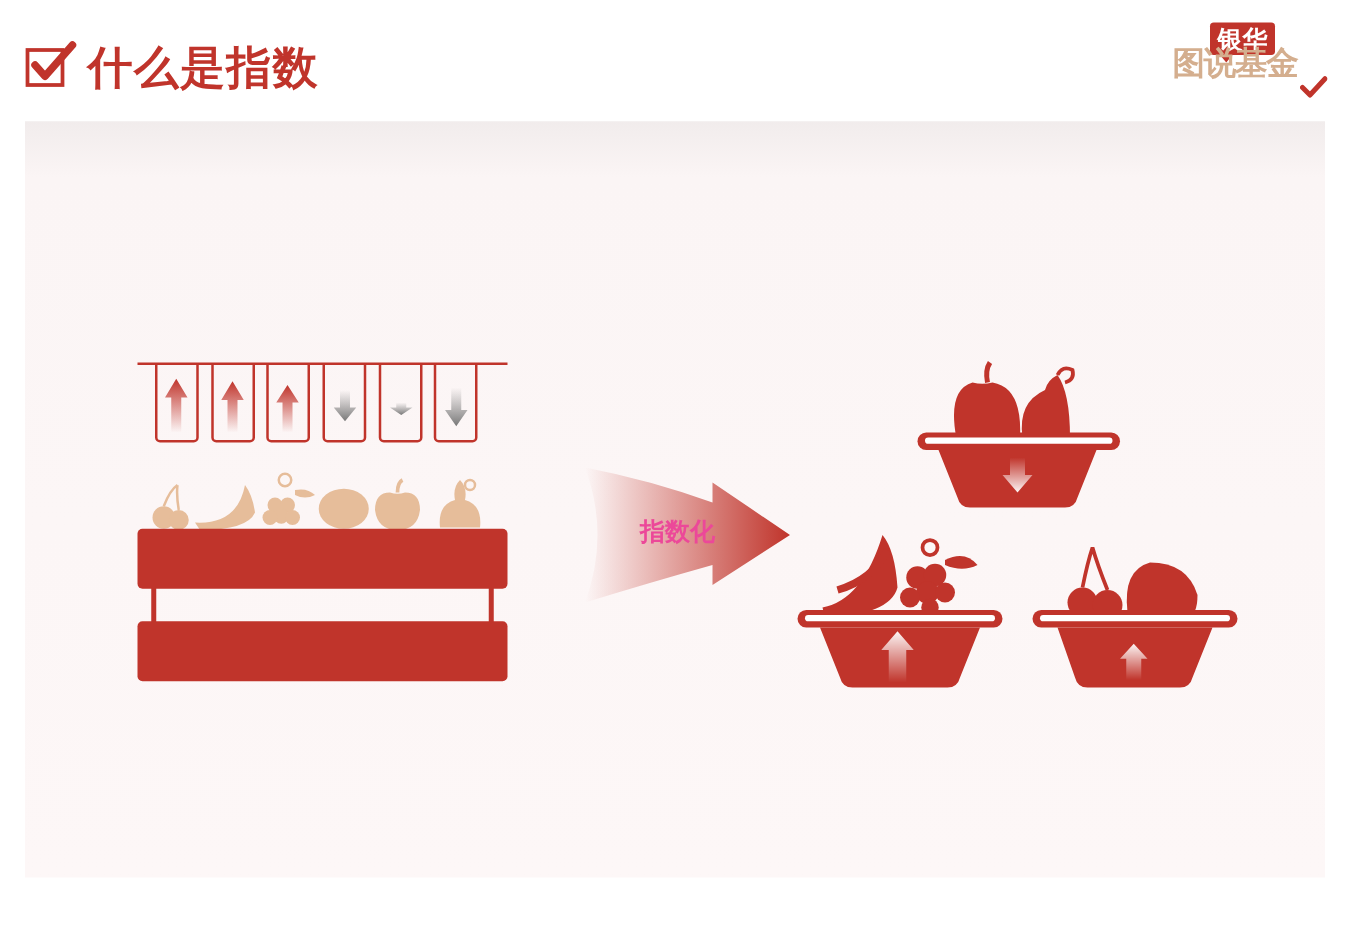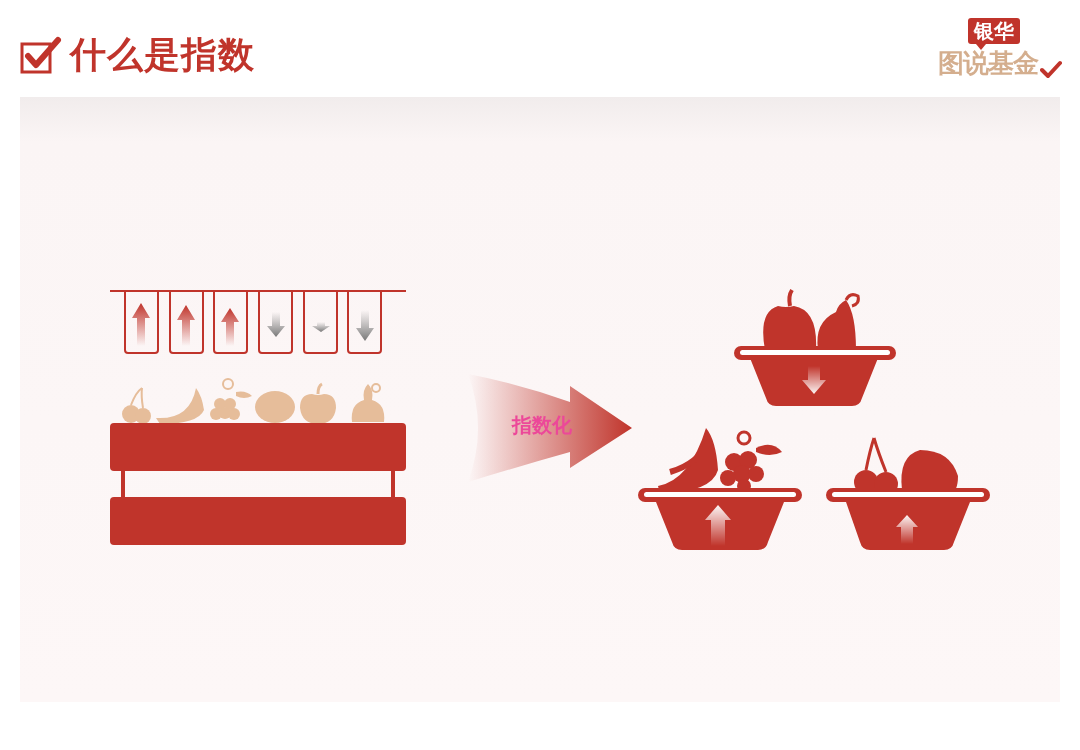--- a/index.html
+++ b/index.html
@@ -1,23 +1,23 @@
 <!DOCTYPE html>
 <html><head>
 <meta charset="utf-8">
 <style>
   html,body{margin:0;padding:0;background:#ffffff;}
   body{width:1080px;height:750px;position:relative;overflow:hidden;font-family:"DejaVu Sans","Liberation Sans",sans-serif;}
-  .header{position:absolute;left:20px;top:30px;height:50px;display:flex;align-items:center;}
+  .header{position:absolute;left:20px;top:30px;height:50px;display:flex;}
   .header .check{width:42px;height:42px;margin-right:8px;}
   .title{font-size:36px;font-weight:bold;color:#c0342b;letter-spacing:1px;}
   .logo{position:absolute;left:936px;top:18px;width:126px;height:64px;}
   .logo .tag{position:absolute;left:32px;top:0;background:#c0342b;color:#fff;font-weight:bold;font-size:20px;padding:0 6px;height:26px;line-height:26px;border-radius:3px;}
   .logo .tag:after{content:"";position:absolute;left:8px;bottom:-6px;border-left:5px solid transparent;border-right:5px solid transparent;border-top:6px solid #c0342b;}
-  .logo .name{position:absolute;left:2px;top:28px;font-size:26px;font-weight:bold;color:#d4ae8e;letter-spacing:-1px;}
+  .logo .name{position:absolute;left:2px;top:15px;font-size:26px;font-weight:bold;color:#d4ae8e;letter-spacing:-1px;}
   .logo .tick{position:absolute;left:104px;top:42px;width:22px;height:20px;}
   .panel{position:absolute;left:20px;top:97px;width:1040px;height:605px;background:linear-gradient(#f1ecec 0px,#fbf5f5 45px,#fdf7f7 100%);}
   .diagram{position:absolute;left:0;top:0;width:1080px;height:750px;}
   .label-arrow{position:absolute;left:512px;top:412px;font-size:20px;font-weight:bold;color:#ec4899;}
 </style>
 </head>
 <body>
 
 <div class="header">
   <svg class="check" viewBox="0 0 42 42">

